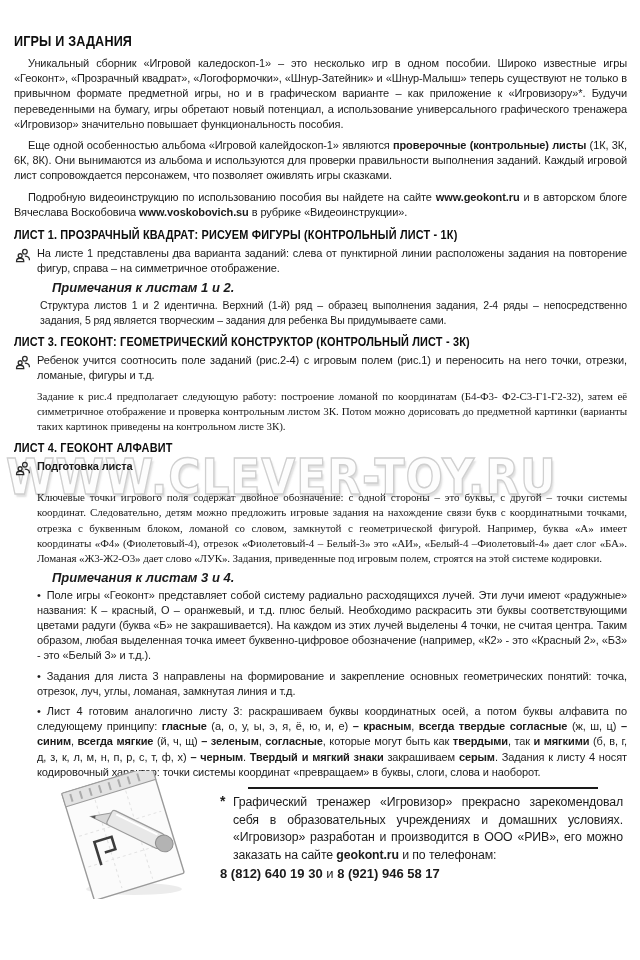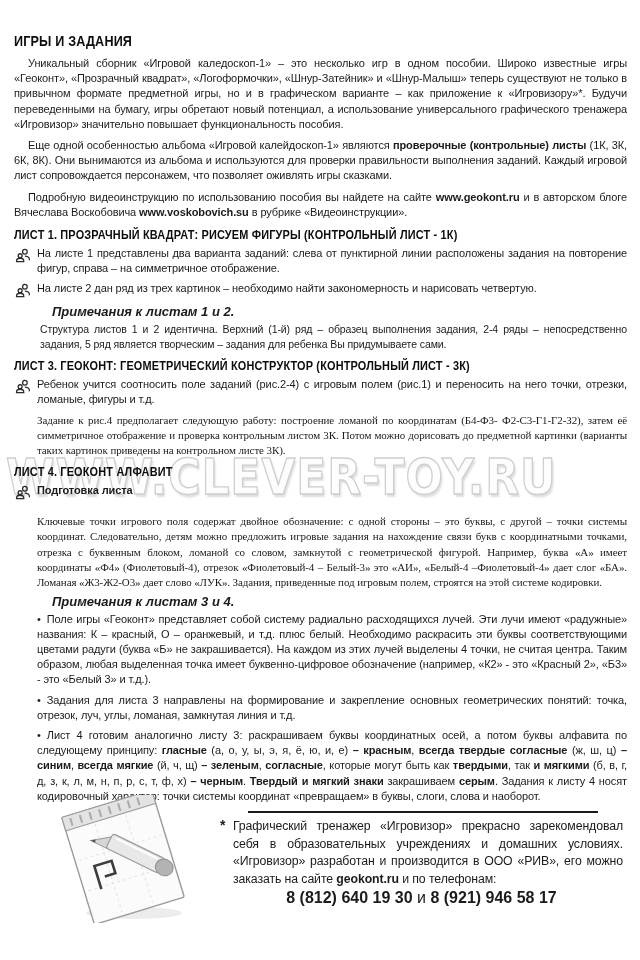--- a/index.html
+++ b/index.html
@@ -54,21 +54,21 @@
   
   .footer{display:flex;align-items:flex-start;margin-top:2px;}
   .illu{flex:0 0 178px;margin-left:22px;margin-top:-14px;}
   .footnote{flex:1;margin-left:6px;margin-right:4px;}
   .fn-divider{border-top:2px solid #1a1a1a;width:350px;margin:2px 0 5px 28px;}
   .fn-text{
     position:relative;margin:0;padding-left:13px;
     font-size:12.3px;line-height:17.6px;text-align:justify;letter-spacing:-.1px;
   }
   .fn-ast{position:absolute;left:0;top:-1px;font-weight:700;font-size:14px;}
-  .fn-phones{margin:1px 0 0 0;font-size:16px;line-height:17.6px;text-align:center;}
+  .fn-phones{margin:1px 0 0 0;font-size:13px;line-height:17.6px;}
 </style>
 </head>
 <body>
 
 <div class="watermark">WWW.CLEVER-TOY.RU</div>
 
 <div class="page">
 
   <div class="h1">ИГРЫ И ЗАДАНИЯ</div>
 
@@ -84,31 +84,20 @@
         <circle cx="14.5" cy="6.3" r="3.1"></circle>
         <path d="M20.5 17.5v-1.2c0-2.6-2.4-4.2-6-4.2"></path>
         <circle cx="8.2" cy="11.6" r="2.6"></circle>
         <path d="M3.4 19.4v-.8c0-2.3 2.1-3.6 4.8-3.6s4.8 1.3 4.8 3.6v.8z"></path>
       </svg>
     </span>
     <div class="icon-text">На листе 1 представлены два варианта заданий: слева от пунктирной линии расположены задания на повторение фигур, справа – на симметричное отображение.</div>
   </div>
 
   
-  <div class="icon-row">
-    <span class="icon-cell">
-      <svg width="18" height="18" viewBox="0 0 24 24" fill="none" stroke="#2b2b2b" stroke-width="1.7">
-        <circle cx="14.5" cy="6.3" r="3.1"></circle>
-        <path d="M20.5 17.5v-1.2c0-2.6-2.4-4.2-6-4.2"></path>
-        <circle cx="8.2" cy="11.6" r="2.6"></circle>
-        <path d="M3.4 19.4v-.8c0-2.3 2.1-3.6 4.8-3.6s4.8 1.3 4.8 3.6v.8z"></path>
-      </svg>
-    </span>
-    <div class="icon-text">На листе 2 дан ряд из трех картинок – необходимо найти закономерность и нарисовать четвертую.</div>
-  </div>
   <div class="notes-title">Примечания к листам 1 и 2.</div>
   <p class="note-para">Структура листов 1 и 2 идентична. Верхний (1-й) ряд – образец выполнения задания, 2-4 ряды – непосредственно задания, 5 ряд является творческим – задания для ребенка Вы придумываете сами.</p>
 
   
   <div class="h2wrap"><span class="h2">ЛИСТ 3. ГЕОКОНТ: ГЕОМЕТРИЧЕСКИЙ КОНСТРУКТОР (КОНТРОЛЬНЫЙ ЛИСТ - 3К)</span></div>
   <div class="icon-row">
     <span class="icon-cell">
       <svg width="18" height="18" viewBox="0 0 24 24" fill="none" stroke="#2b2b2b" stroke-width="1.7">
         <circle cx="14.5" cy="6.3" r="3.1"></circle>
         <path d="M20.5 17.5v-1.2c0-2.6-2.4-4.2-6-4.2"></path>

